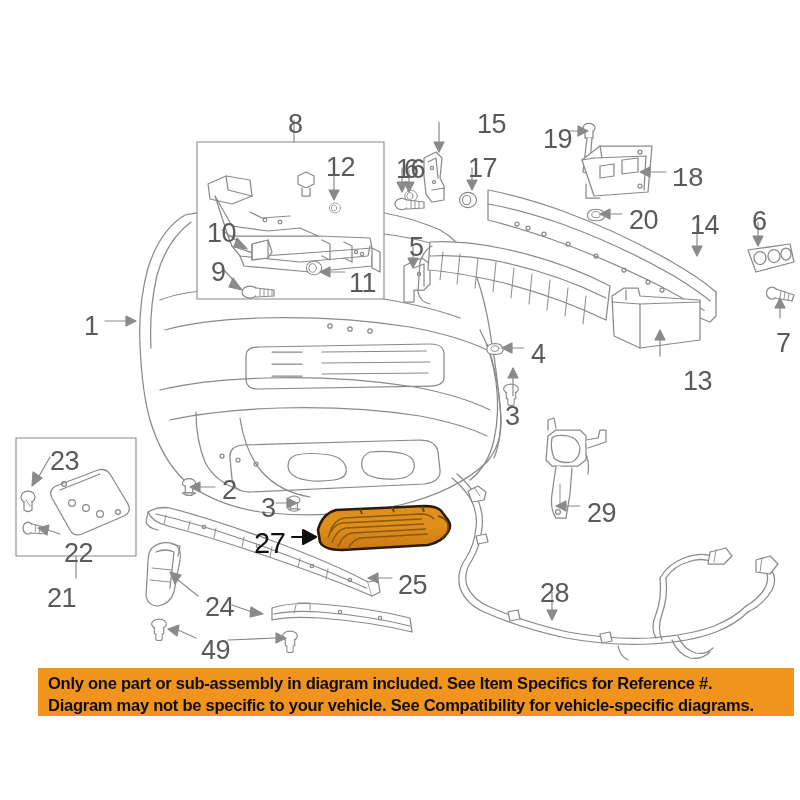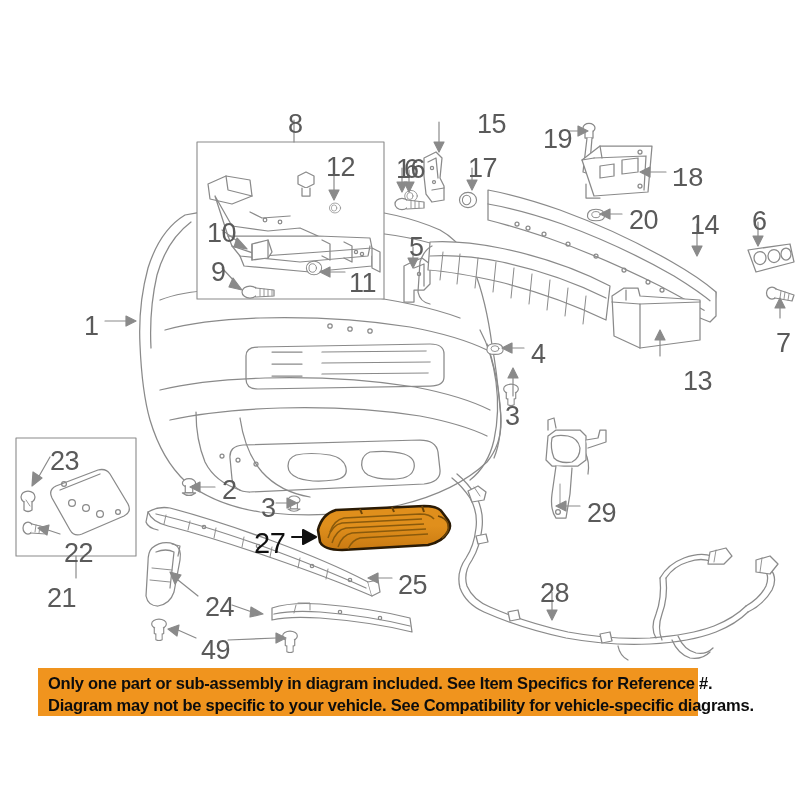--- a/index.html
+++ b/index.html
@@ -33,21 +33,21 @@
     letter-spacing: -0.5px;
   }
   .callout.highlight {
     color: #101010;
     font-weight: 400;
   }
   #notice-banner {
     position: absolute;
     left: 38px;
     top: 668px;
-    width: 660px;
+    width: 756px;
     height: 48px;
     background: #f0941e;
     box-sizing: border-box;
     padding: 3px 10px 0 10px;
     display: flex;
     flex-direction: column;
     justify-content: center;
   }
   #notice-banner .line {
     font-family: "Liberation Sans", sans-serif;

